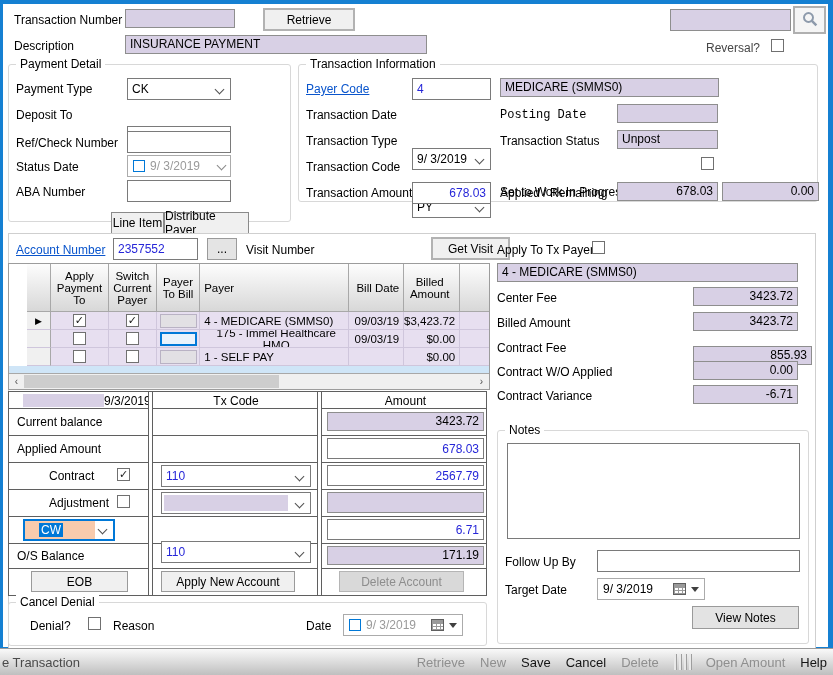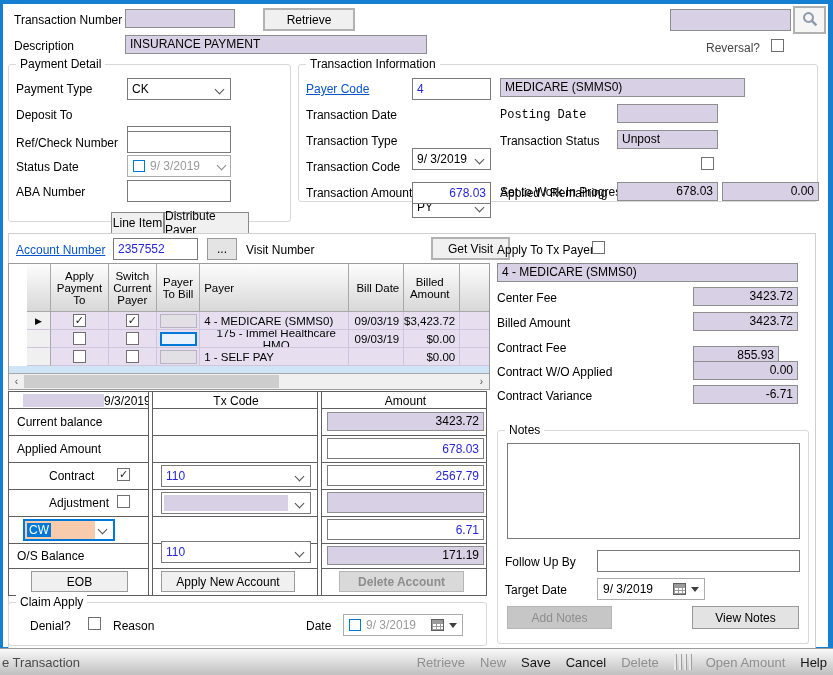--- a/index.html
+++ b/index.html
@@ -52,21 +52,21 @@
   .ptb-cell.focus { background:#eaf3fc; border:2px solid #0078d7; }
   .bluestrip { height:8px; background:#cfe5f7; border-bottom:1px solid #a8a8a8; }
   .hscroll { height:15px; background:#f0f0f0; display:flex; align-items:center; position:relative; }
   .hs-arrow { width:15px; height:15px; display:flex; align-items:center; justify-content:center; color:#505050; font-size:10px; }
   .hs-thumb { position:absolute; left:15px; width:255px; top:1px; height:13px; background:#cdcdcd; }
   
   .agrid { position:absolute; left:8px; top:390px; width:479px; height:205px; border:1px solid #5f5f5f; background:#fff; }
   .a-row { position:absolute; left:0; width:100%; border-bottom:1px solid #5f5f5f; }
   .vline { position:absolute; top:0; bottom:0; width:5px; border-left:1px solid #5f5f5f; border-right:1px solid #5f5f5f; background:#fff; z-index:2; }
   .focus-combo { display:flex; align-items:center; border:2px solid #0078d7; background:#fff; height:22px; position:relative; }
-  .focus-combo .inner { flex:1; height:100%; background:#f8cbad; display:flex; align-items:center; padding-left:2px; }
+  .focus-combo .inner { flex:1; height:100%; background:#f8cbad; display:flex; align-items:center; padding-left:14px; }
   .focus-combo .sel { background:#0078d7; color:#fff; padding:0 2px; }
   .focus-combo .chevron { margin:0 7px 2px 4px; }
   
   .statusbar { position:absolute; left:0; top:648px; width:833px; height:27px;
       background:linear-gradient(#f9f9f9,#bfbfbf); border-top:1px solid #9b9b9b;
       display:flex; align-items:center; font-size:13px; color:#4a4a4a; }
   .sb-right { position:absolute; right:6px; display:flex; align-items:center; gap:15px; }
   .sb-item { cursor:pointer; white-space:nowrap; }
   .sb-item.on { color:#141414; }
   .sb-item.off { color:#8f8f8f; }
@@ -120,21 +120,21 @@
       <span class="chevron" style="margin-left:auto; margin-bottom:2px; border-color:#8a8a8a;"></span>
     </div>
     <div class="abs lbl" style="left:13px; top:181px;">ABA Number</div>
     <div class="abs input" style="left:124px; top:176px; width:104px;"></div>
 
     <div class="groupbox" style="left:295px; top:60px; width:520px; height:138px;">
       <span class="gb-title">Transaction Information</span>
     </div>
     <div class="abs link" style="left:303px; top:78px;">Payer Code</div>
     <div class="abs input blue-text" style="left:409px; top:74px; width:79px;">4</div>
-    <div class="abs field" style="left:497px; top:74px; width:245px;">MEDICARE (SMMS0)</div>
+    <div class="abs field" style="left:497px; top:74px; width:219px;">MEDICARE (SMMS0)</div>
 
     <div class="abs lbl" style="left:303px; top:104px;">Transaction Date</div>
     <div class="abs combo" style="left:409px; top:100px; width:79px;">
       <span>9/ 3/2019</span>
         <span class="chevron"></span>
     </div>
     <div class="abs lbl" style="left:497px; top:104px;font-family:Liberation Mono, monospace;">Posting Date</div>
     <div class="abs field" style="left:614px; top:100px; width:101px;"></div>
 
     <div class="abs lbl" style="left:303px; top:130px;">Transaction Type</div>
@@ -245,21 +245,21 @@
         <div class="hs-arrow" style="position:absolute; right:0;">›</div>
       </div>
     </div>
 
     <div class="abs field" style="left:494px; top:259px; width:301px; font-weight:bold; font-weight:normal;">4 - MEDICARE (SMMS0)</div>
     <div class="abs lbl" style="left:494px; top:287px;">Center Fee</div>
     <div class="abs field right" style="left:690px; top:283px; width:105px;">3423.72</div>
     <div class="abs lbl" style="left:494px; top:312px;">Billed Amount</div>
     <div class="abs field right" style="left:690px; top:308px; width:105px;">3423.72</div>
     <div class="abs lbl" style="left:494px; top:337px;">Contract Fee</div>
-    <div class="abs field right" style="left:690px; top:342px; width:86px;">855.93</div>
+    <div class="abs field right" style="left:690px; top:342px; width:119px;">855.93</div>
     <div class="abs lbl" style="left:494px; top:361px;">Contract W/O Applied</div>
     <div class="abs field right" style="left:690px; top:357px; width:105px;">0.00</div>
     <div class="abs lbl" style="left:494px; top:385px;">Contract Variance</div>
     <div class="abs field right" style="left:690px; top:381px; width:105px;">-6.71</div>
 
     <div class="agrid" style="left:5px; top:387px;">
       <div class="vline" style="left:139px;"></div>
       <div class="vline" style="left:308px;"></div>
 
       <div class="a-row" style="top:0; height:17px;">
@@ -314,26 +314,26 @@
       </div>
 
       <div class="a-row" style="top:152px; height:25px;">
         <div class="abs" style="left:8px; top:5px;">O/S Balance</div>
         <div class="abs field right" style="left:318px; top:2px; width:157px;">171.19</div>
       </div>
 
       <div class="a-row" style="top:177px; height:26px; border-bottom:none;">
         <div class="abs btn" style="left:22px; top:2px; width:97px; height:21px; border-width:1px; border-color:#9a9a9a;">EOB</div>
         <div class="abs btn" style="left:152px; top:2px; width:134px; height:21px; border-width:1px; border-color:#9a9a9a;">Apply New Account</div>
-        <div class="abs btn disabled" style="left:330px; top:2px; width:125px; height:21px;font-weight:bold;">Delete Account</div>
+        <div class="abs btn disabled" style="left:330px; top:2px; width:125px; height:21px;">Delete Account</div>
       </div>
     </div>
 
     <div class="groupbox" style="left:5px; top:598px; width:479px; height:44px;">
-      <span class="gb-title">Claim Apply</span>
+      <span class="gb-title">Cancel Denial</span>
     </div>
     <div class="abs lbl" style="left:27px; top:615px;">Denial?</div>
     <div class="abs cb" style="left:85px; top:613px;"></div>
     <div class="abs lbl" style="left:110px; top:615px;">Reason</div>
 
     <div class="abs lbl" style="left:303px; top:615px;">Date</div>
     <div class="abs date-ctl" style="left:340px; top:610px; width:120px;">
       <span class="cb blue" style="width:12px;height:12px;"></span>
       <span>9/ 3/2019</span>
       <span class="cal-icon" style="margin-left:auto;"></span>
@@ -345,21 +345,20 @@
     </div>
     <div class="abs input" style="left:504px; top:439px; width:293px; height:96px;"></div>
     <div class="abs lbl" style="left:502px; top:551px;">Follow Up By</div>
     <div class="abs input" style="left:594px; top:546px; width:203px;"></div>
     <div class="abs lbl" style="left:502px; top:579px;">Target Date</div>
     <div class="abs date-ctl" style="left:594px; top:574px; width:108px; color:#000;">
       <span>9/ 3/2019</span>
       <span class="cal-icon" style="margin-left:auto;"></span>
       <span class="tri-down"></span>
     </div>
-    <div class="abs btn disabled" style="left:504px; top:602px; width:105px; height:23px; background:#c6c6c6;">Add Notes</div>
     <div class="abs btn" style="left:689px; top:602px; width:107px; height:23px; border-width:1px; border-color:#9a9a9a; background:#e3e3e3;">View Notes</div>
   </div>
 
   <div class="statusbar">
     <span style="margin-left:2px;">e Transaction</span>
     <div class="sb-right">
       <span class="sb-item off">Retrieve</span>
       <span class="sb-item off">New</span>
       <span class="sb-item on">Save</span>
       <span class="sb-item on">Cancel</span>

